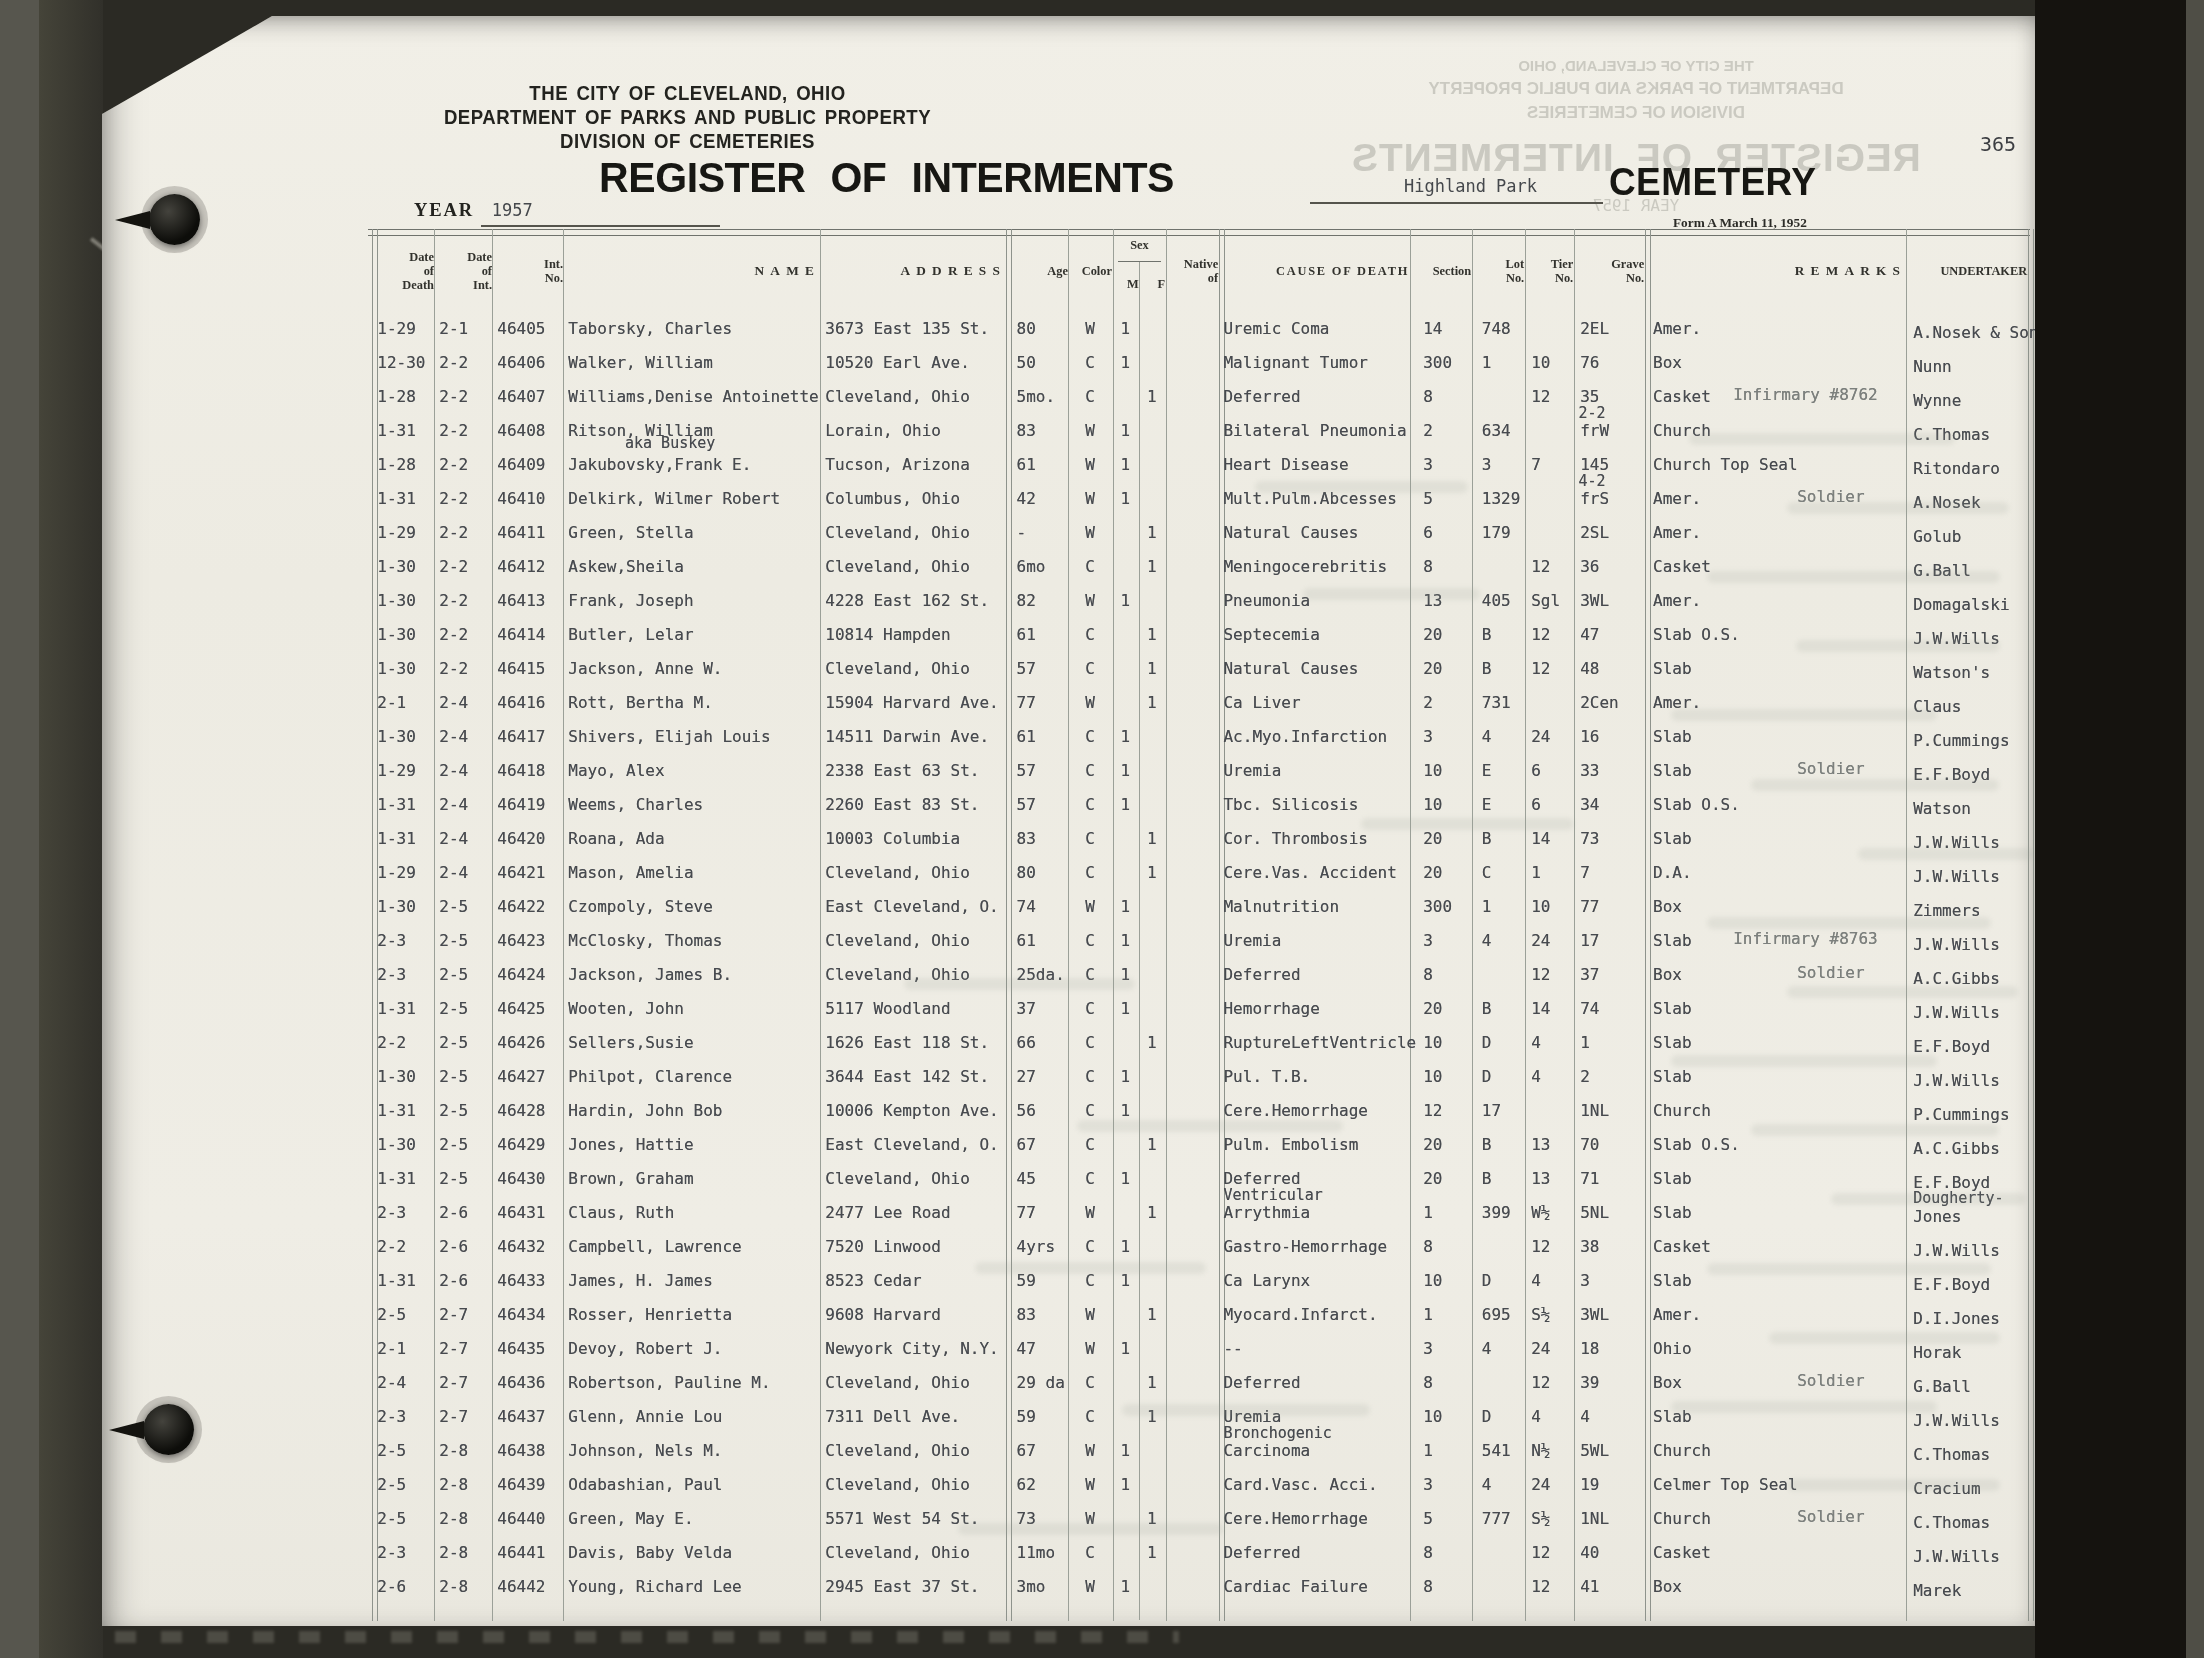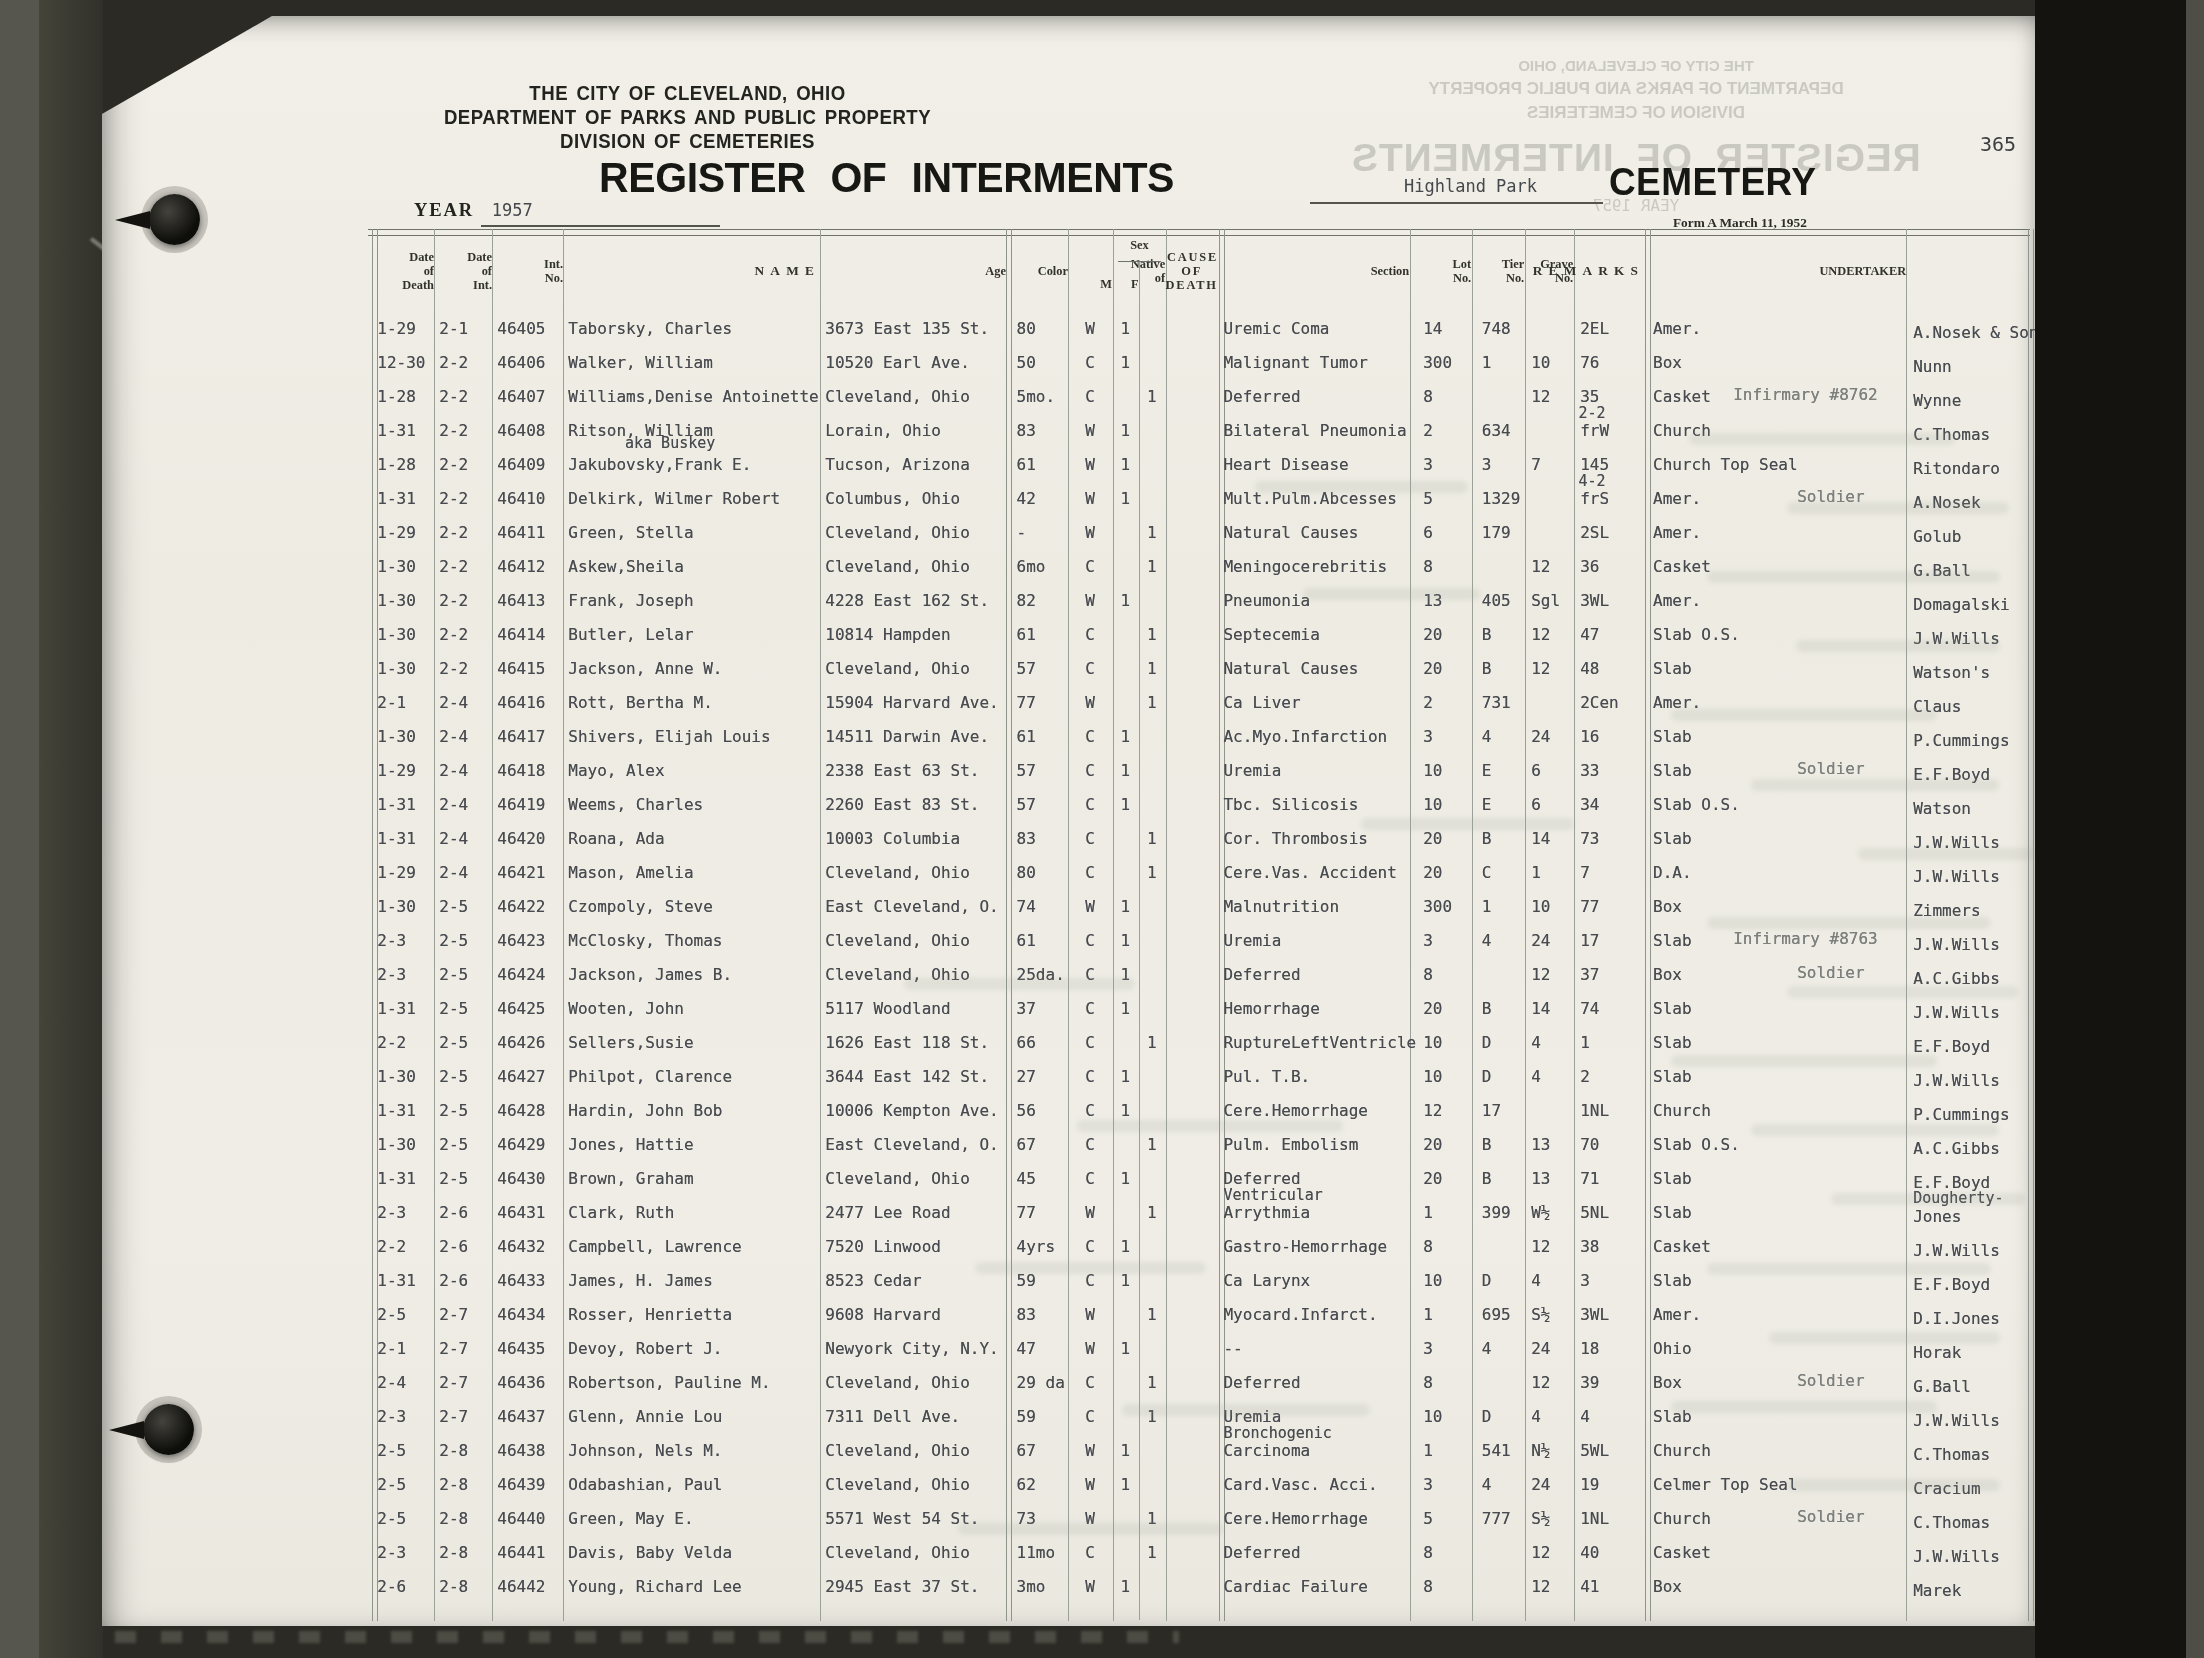--- a/index.html
+++ b/index.html
@@ -160,20 +160,21 @@
       <div class="th">
         <span>Date</span>
         <span>of</span>
         <span>Int.</span>
       </div>
       <div class="th">
         <span>Int.</span>
         <span>No.</span>
       </div>
       <div class="th big">NAME</div>
+      <div class="th big">ADDRESS</div>
       <div class="th">Age</div>
       <div class="th">Color</div>
       <div class="th mf">M</div>
       <div class="th mf">F</div>
       <div class="th">
         <span>Native</span>
         <span>of</span>
       </div>
       <div class="th mid">CAUSE OF DEATH</div>
       <div class="th">Section</div>
@@ -687,21 +688,21 @@
           <div class="cell c-lot"><span>B</span></div>
           <div class="cell c-tier"><span>13</span></div>
           <div class="cell c-grave"><span>71</span></div>
           <div class="cell c-rem"><span>Slab</span></div>
           <div class="cell c-und"><span>E.F.Boyd</span></div>
         </div>
         <div class="row">
           <div class="cell c-dd"><span>2-3</span></div>
           <div class="cell c-di"><span>2-6</span></div>
           <div class="cell c-no"><span>46431</span></div>
-          <div class="cell c-name"><span>Clark, Ruth</span></div>
+          <div class="cell c-name"><span>Claus, Ruth</span></div>
           <div class="cell c-addr"><span>2477 Lee Road</span></div>
           <div class="cell c-age"><span>77</span></div>
           <div class="cell c-color"><span>W</span></div>
           <div class="cell c-m"><span></span></div>
           <div class="cell c-f"><span>1</span></div>
           <div class="cell c-native"><span></span></div>
           <div class="cell c-cause"><span>Arrythmia</span><span class="sub-above">Ventricular</span></div>
           <div class="cell c-sec"><span>1</span></div>
           <div class="cell c-lot"><span>399</span></div>
           <div class="cell c-tier"><span>W½</span></div>

